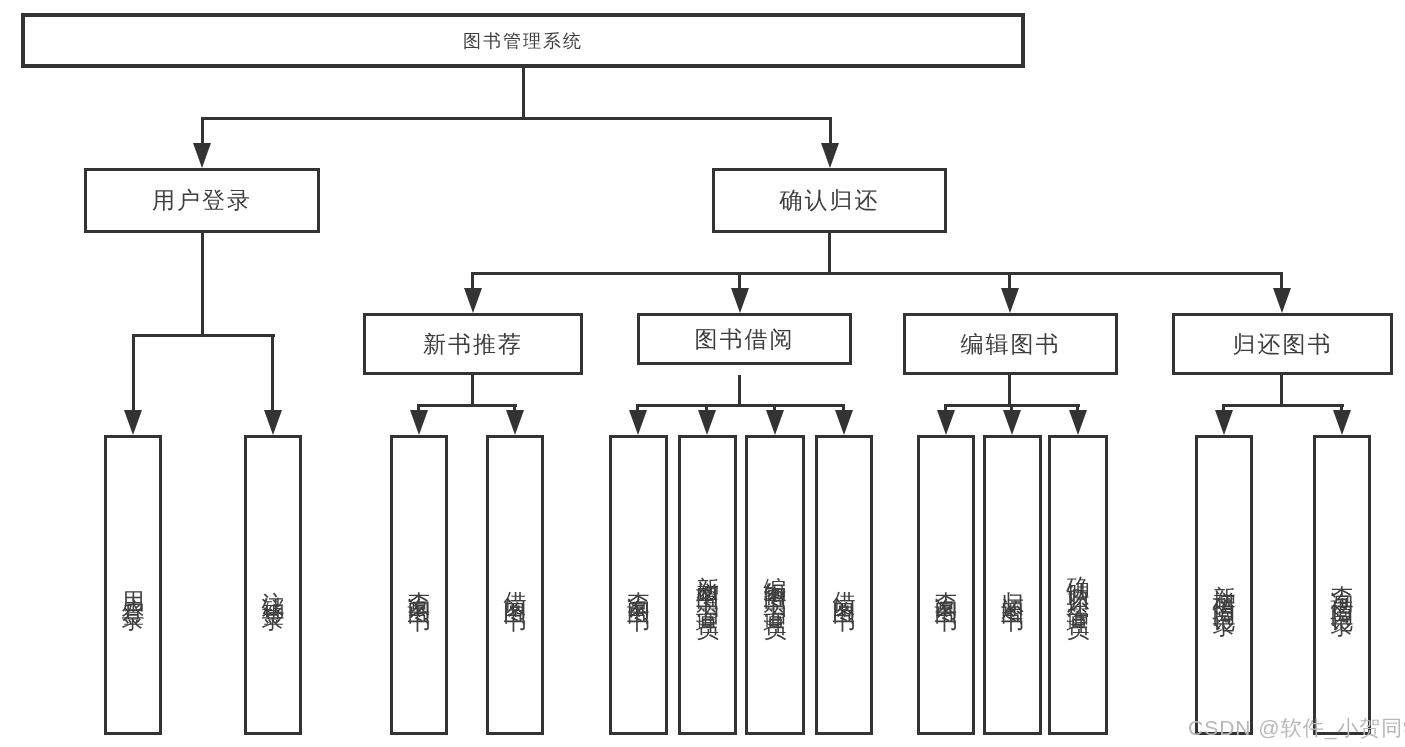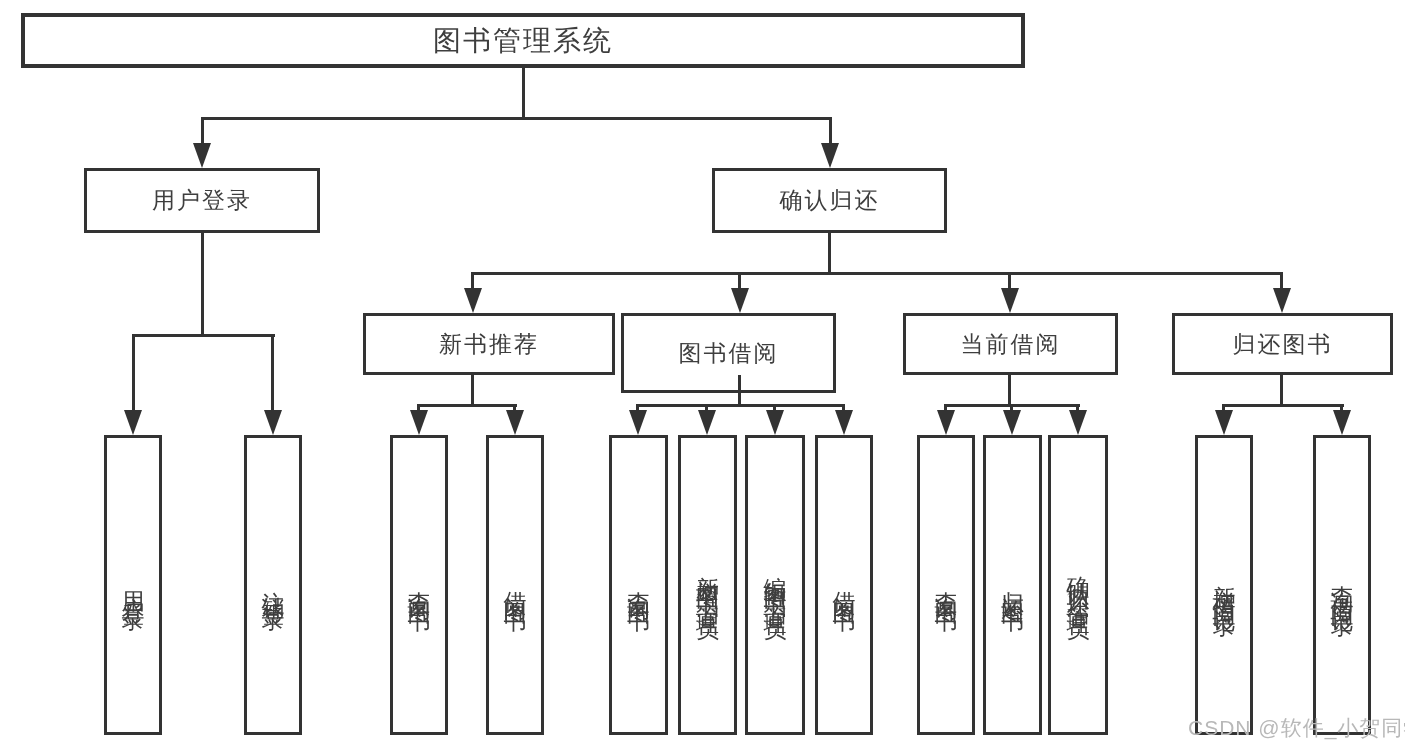--- a/index.html
+++ b/index.html
@@ -14,21 +14,21 @@
     position: absolute;
     box-sizing: border-box;
     background: #ffffff;
     border: 3px solid #333333;
     color: #3e3e3e;
     display: flex;
     align-items: center;
     justify-content: center;
   }
   .h { font-size: 23px; letter-spacing: 2px; }
-  .root { font-size: 28px; border-width: 4px; }
+  .root { font-size: 18px; border-width: 4px; }
   .v {
     writing-mode: vertical-rl;
     text-orientation: mixed;
     font-size: 23px;
     letter-spacing: 6px;
     line-height: 1;
   }
   .line { position: absolute; background: #333333; }
   .arrow {
     position: absolute;
@@ -48,23 +48,23 @@
   }
 </style>
 </head>
 <body>
 
 <div class="box h root" style="left:21px;top:13px;width:1004px;height:55px">图书管理系统</div>
 
 <div class="box h" style="left:84px;top:168px;width:236px;height:65px">用户登录</div>
 <div class="box h" style="left:712px;top:168px;width:235px;height:65px">确认归还</div>
 
-<div class="box h" style="left:363px;top:313px;width:252px;height:62px">新书推荐</div>
-<div class="box h" style="left:621px;top:313px;width:215px;height:80px">图书借阅</div>
-<div class="box h" style="left:903px;top:313px;width:215px;height:62px">当前借阅</div>
+<div class="box h" style="left:363px;top:313px;width:220px;height:62px">新书推荐</div>
+<div class="box h" style="left:637px;top:313px;width:215px;height:52px">图书借阅</div>
+<div class="box h" style="left:903px;top:313px;width:215px;height:62px">编辑图书</div>
 <div class="box h" style="left:1172px;top:313px;width:221px;height:62px">归还图书</div>
 
 <div class="box v" style="left:104px;top:435px;width:58px;height:300px">用户登录</div>
 <div class="box v" style="left:244px;top:435px;width:58px;height:300px">注销登录</div>
 
 <div class="box v" style="left:390px;top:435px;width:58px;height:300px">查询图书</div>
 <div class="box v" style="left:486px;top:435px;width:58px;height:300px">借阅图书</div>
 
 <div class="box v" style="left:609px;top:435px;width:59px;height:300px">查询图书</div>
 <div class="box v" style="left:678px;top:435px;width:59px;height:300px">新增图书（管理员）</div>

